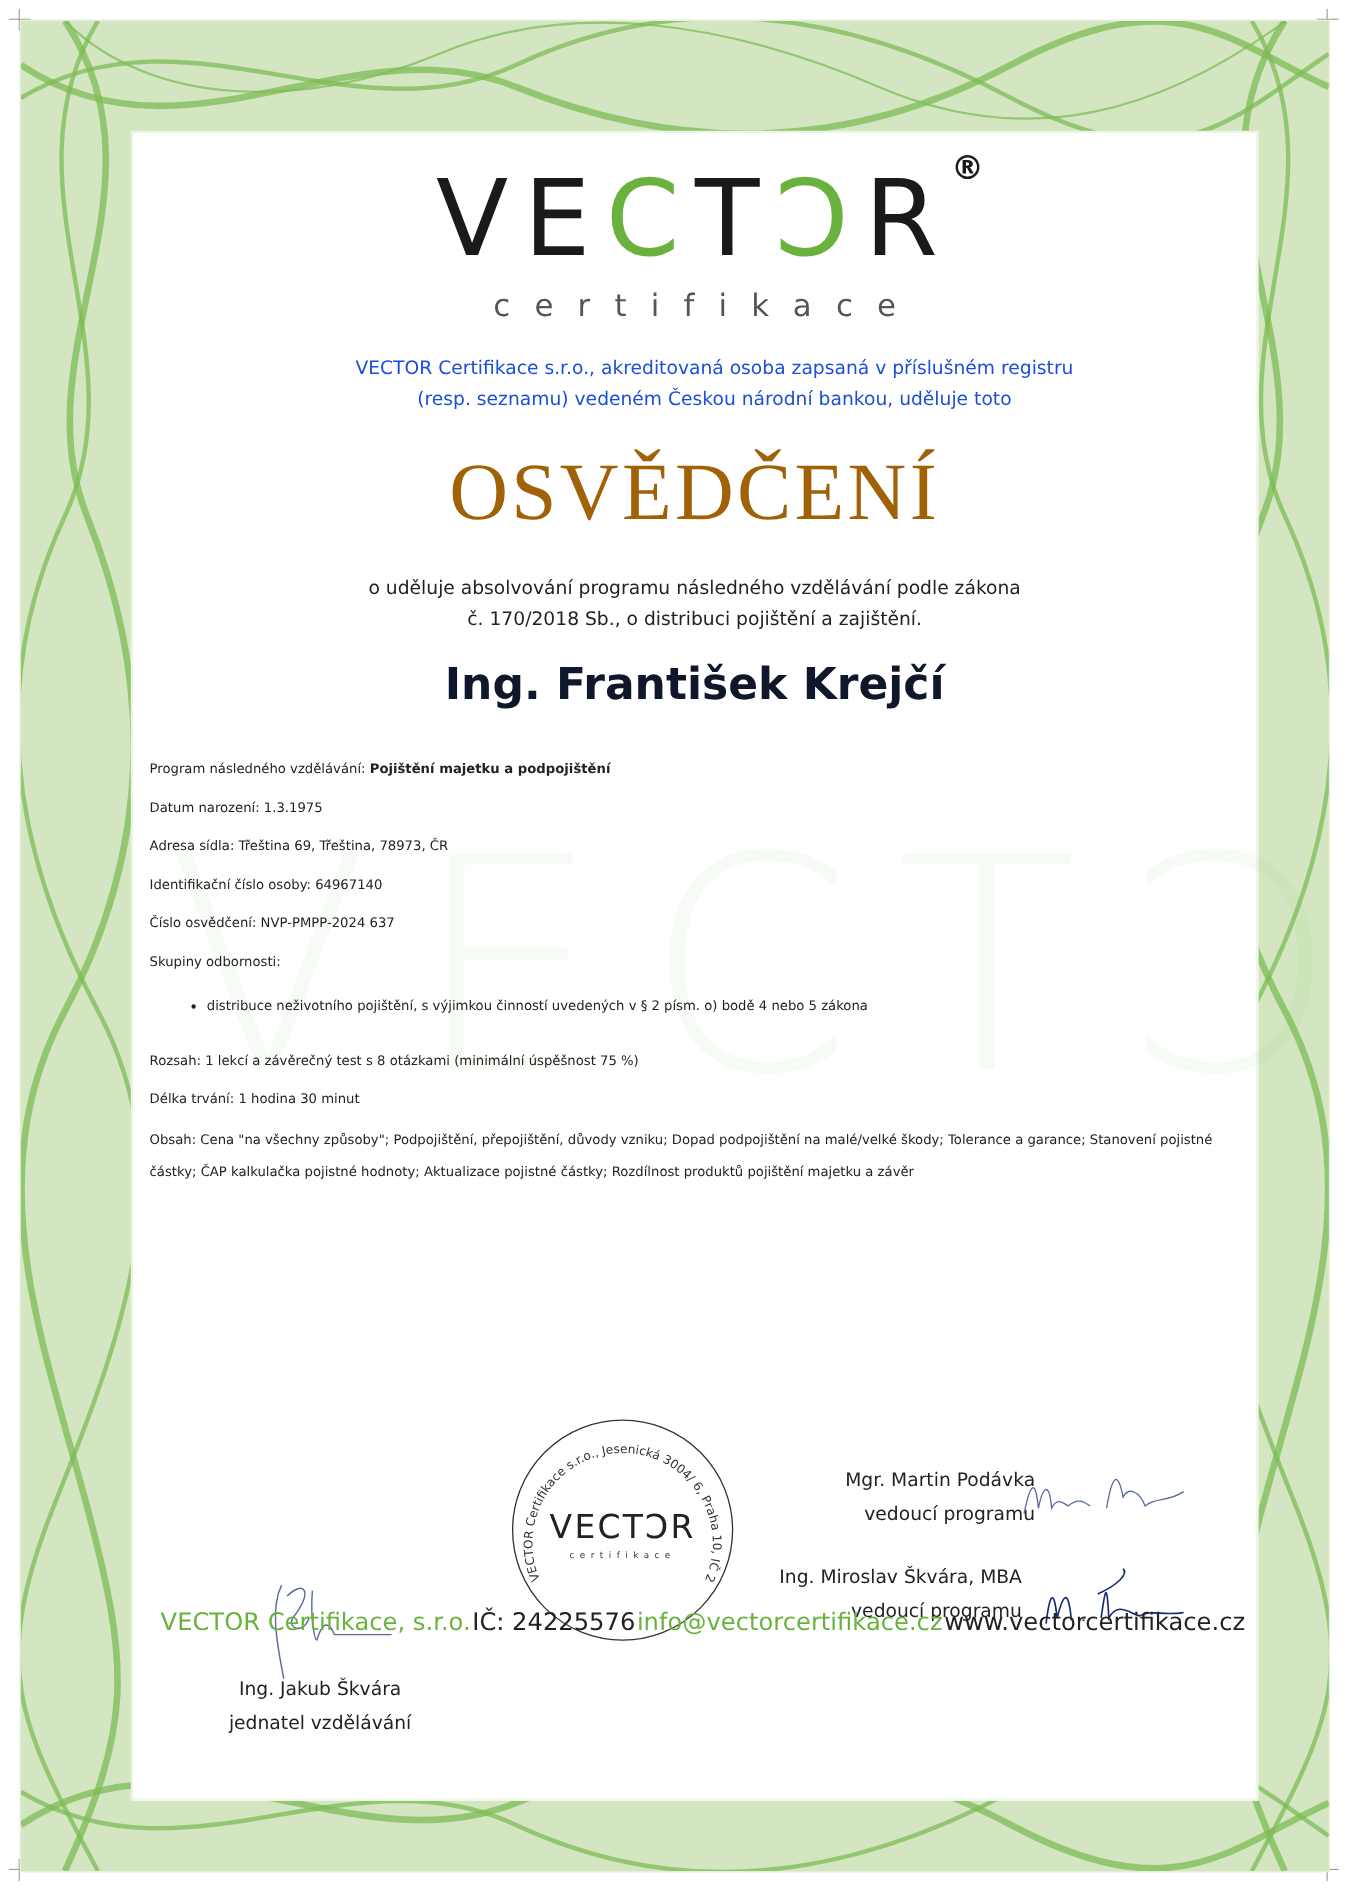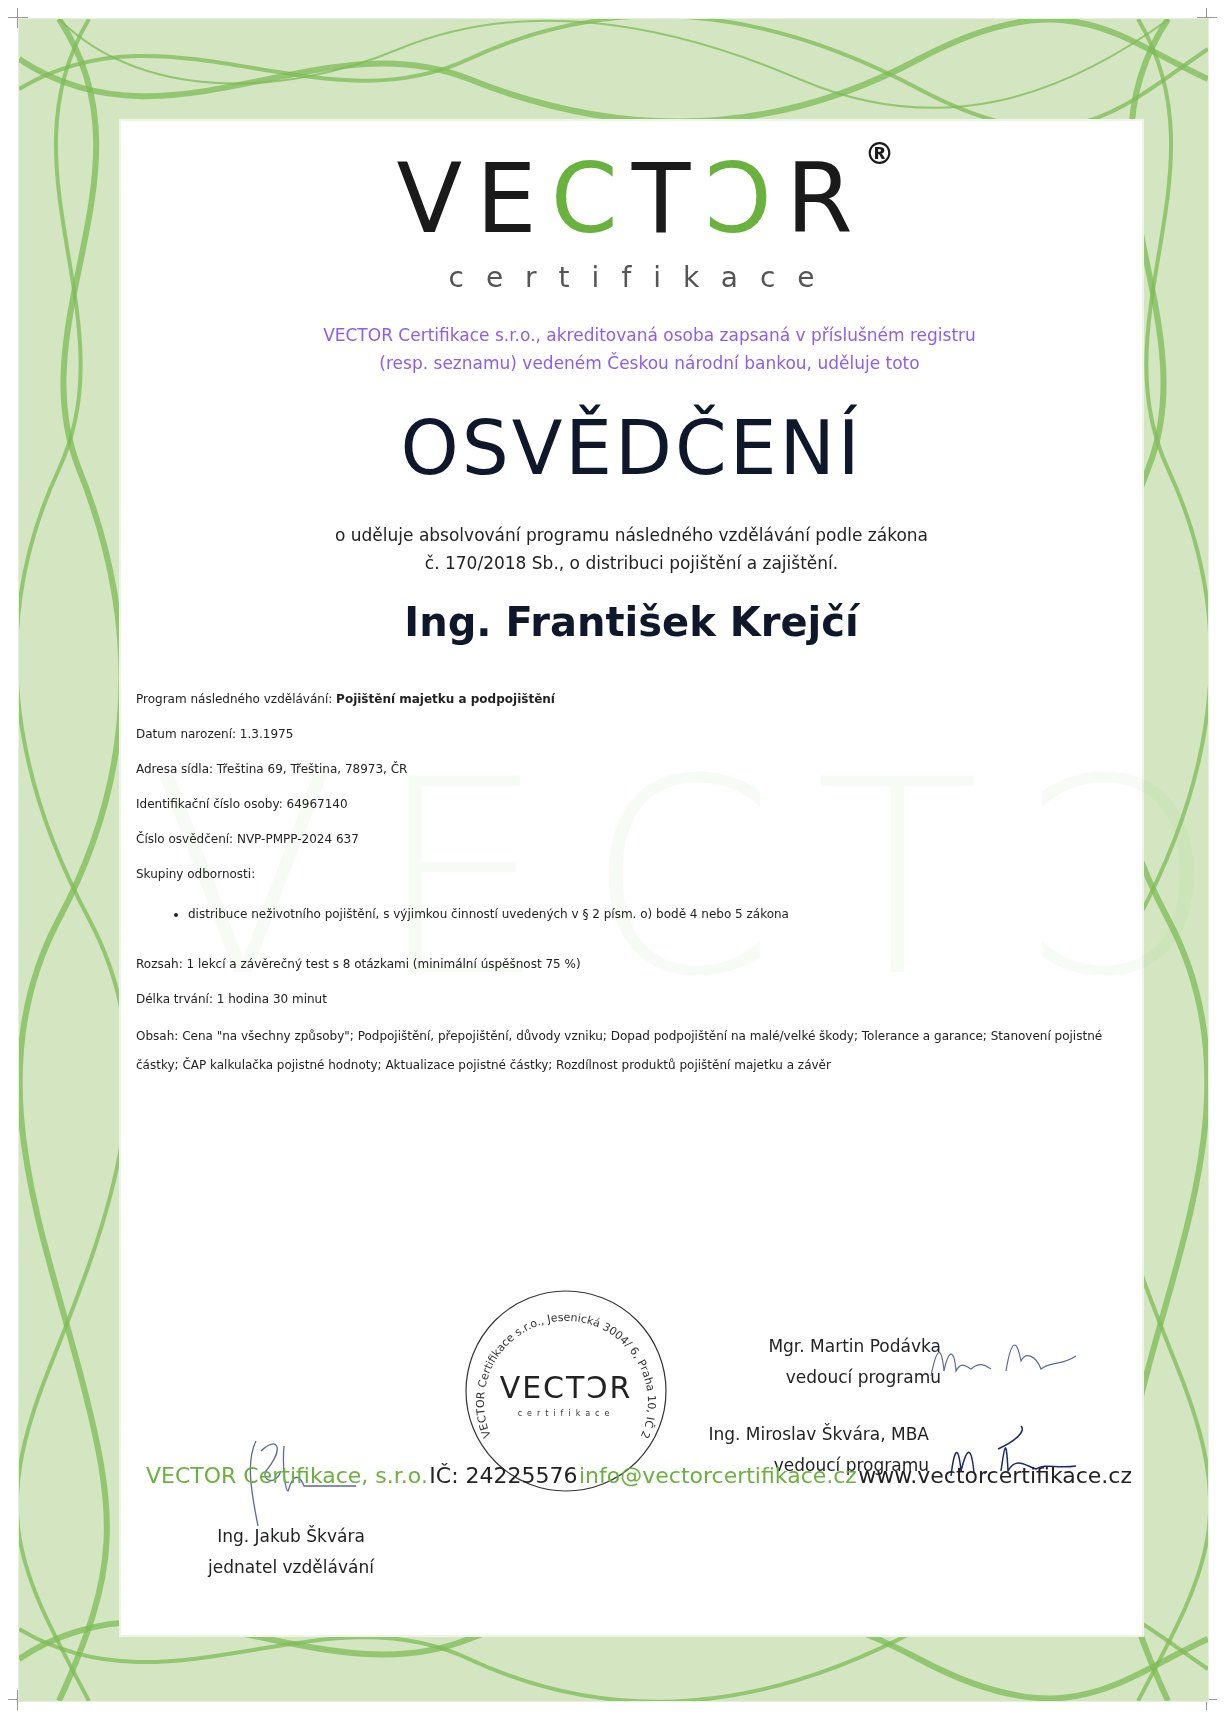--- a/index.html
+++ b/index.html
@@ -13,22 +13,22 @@
     .crop::after { left: 9px; top: 0; width: 1px; height: 20px; }
 
     .watermark { position: absolute; left: 30px; top: 600px; font-family: "DejaVu Sans", sans-serif; font-size: 270px; font-weight: 200; color: rgba(120, 180, 80, 0.06); letter-spacing: 40px; white-space: nowrap; }
 
     .logo { position: absolute; left: 0; right: 0; top: 30px; text-align: center; }
     .logo-word { display: inline-block; font-family: "DejaVu Sans", sans-serif; font-size: 96px; letter-spacing: 14px; font-weight: 400; color: #1a1a1a; line-height: 1; position: relative; }
     .logo-word .g { color: #6ab23e; }
     .logo-reg { position: absolute; right: -28px; top: -12px; font-size: 30px; font-weight: bold; color: #1a1a1a; letter-spacing: 0; }
     .logo-sub { display: block; margin-top: 14px; font-size: 28px; letter-spacing: 22px; color: #555; padding-left: 22px; }
 
-    .intro { position: absolute; left: 0; right: 0; top: 200px; text-align: center; font-size: 17px; line-height: 28px; color: #8b5cf6; padding-left: 36px; }
-    .title { position: absolute; left: 0; right: 0; top: 290px; text-align: center; font-size: 74px; color: #0f172a; letter-spacing: 3px; line-height: 1; }
+    .intro { position: absolute; left: 0; right: 0; top: 200px; text-align: center; font-size: 17px; line-height: 28px; color: #1d4ed8; padding-left: 36px; }
+    .title { position: absolute; left: 0; right: 0; top: 290px; text-align: center; font-size: 74px; color: #a16207; letter-spacing: 3px; line-height: 1; font-family: Liberation Serif, serif; }
     .subtitle { position: absolute; left: 0; right: 0; top: 400px; text-align: center; font-size: 17px; line-height: 28px; }
     .recipient { position: absolute; left: 0; right: 0; top: 478px; text-align: center; font-size: 40px; font-weight: bold; color: #0f172a; }
 
     .details { position: absolute; left: 15px; top: 566px; width: 990px; font-size: 12px; color: #222; }
     .detail-row { line-height: 24px; margin-bottom: 11px; }
     .detail-row b { font-weight: bold; }
     .bullets { margin: 16px 0 26px 0; padding-left: 52px; }
     .bullets li { line-height: 24px; }
     .content-row { line-height: 29px; }
 

